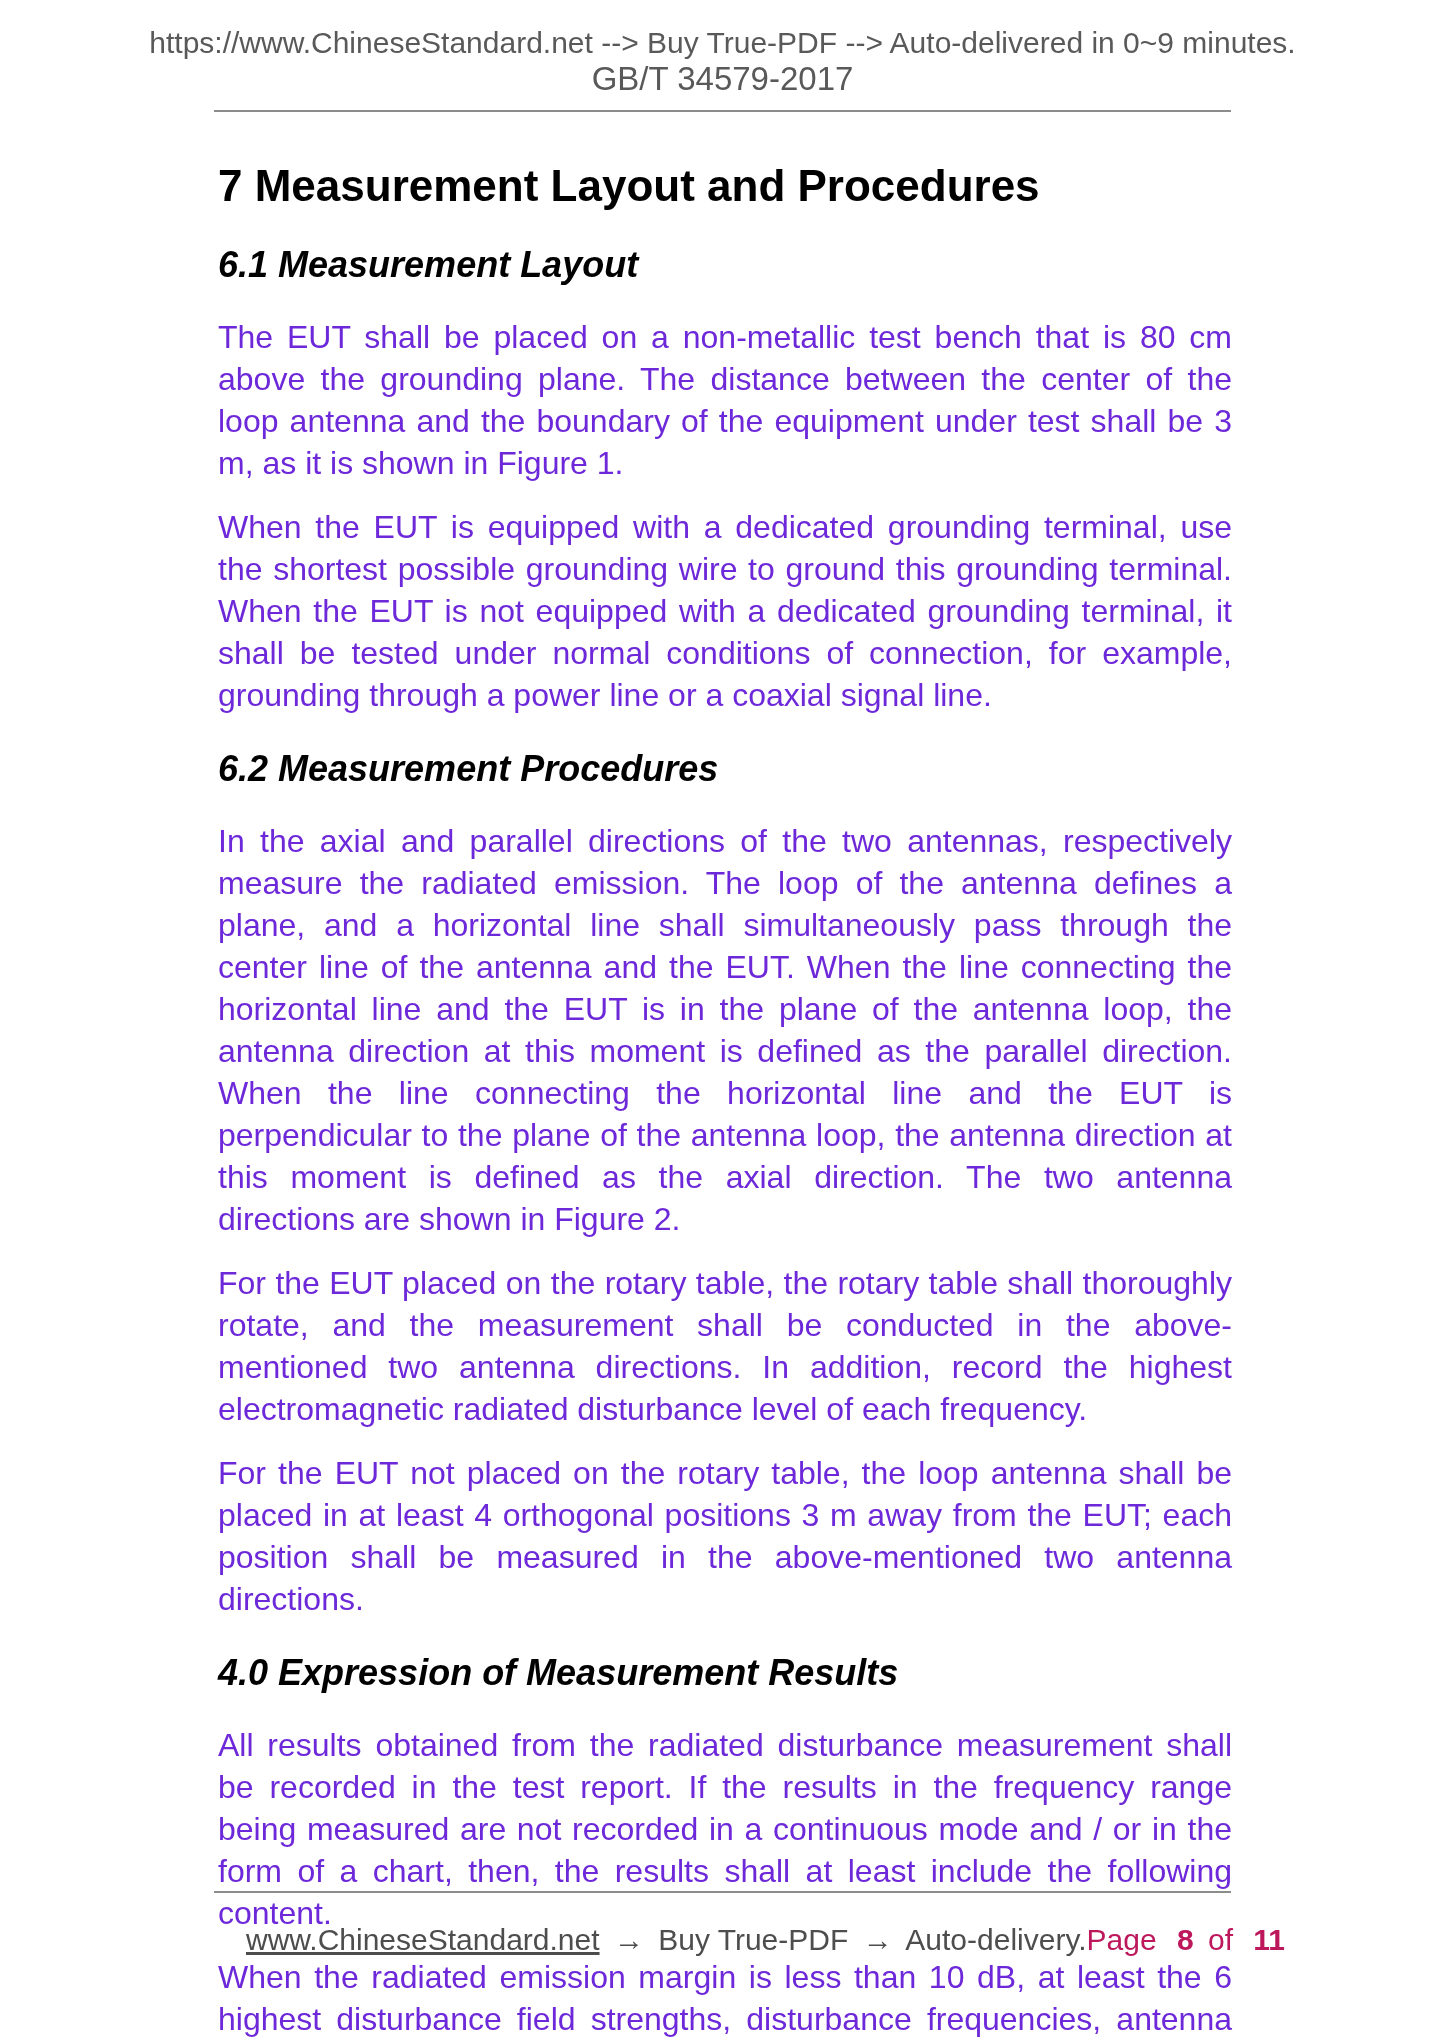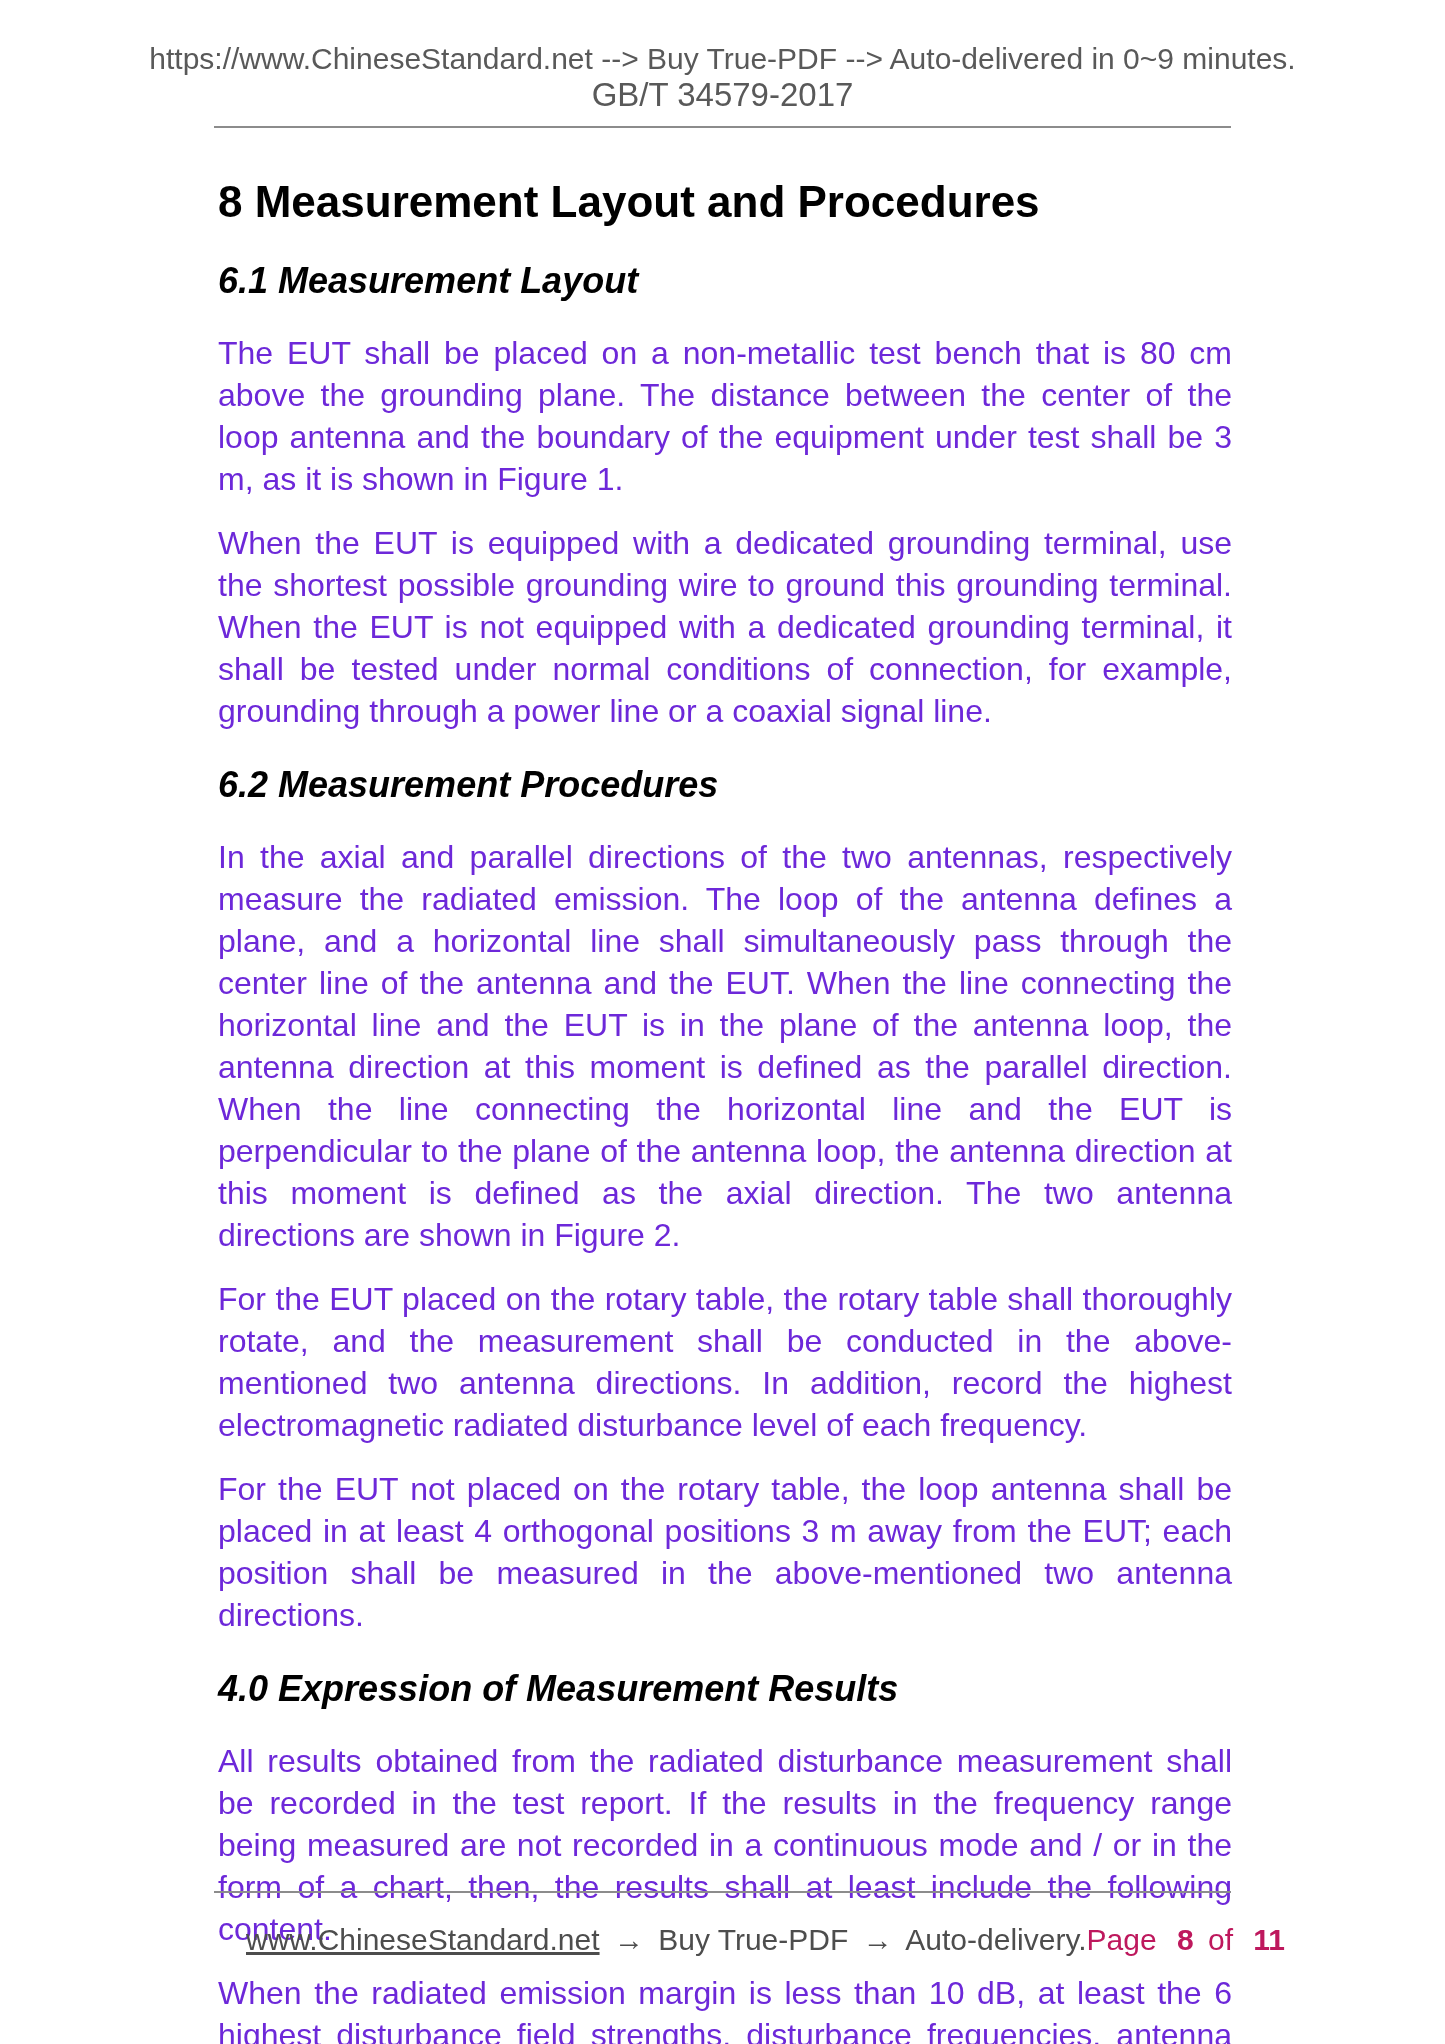--- a/index.html
+++ b/index.html
@@ -13,21 +13,21 @@
     position: relative;
     overflow: hidden;
   }
   .page {
     position: relative;
     width: 1445px;
     height: 2044px;
     background: #ffffff;
   }
   .pdf-header {
-    padding-top: 40px;
+    padding-top: 24px;
     text-align: center;
     color: #595959;
   }
   .pdf-header .url-line {
     font-size: 30px;
     line-height: 38px;
     white-space: nowrap;
   }
   .pdf-header .doc-code {
     font-size: 33px;
@@ -117,21 +117,21 @@
 
   <div class="pdf-header">
     <div class="url-line">https://www.ChineseStandard.net --&gt; Buy True-PDF --&gt; Auto-delivered in 0~9 minutes.</div>
     <div class="doc-code">GB/T 34579-2017</div>
   </div>
 
   <hr class="rule header-rule">
 
   <div class="content">
 
-    <h1 class="doc-title">8 Measurement Layout and Procedures</h1>
+    <h1 class="doc-title">7 Measurement Layout and Procedures</h1>
 
     <div>
       <h2 class="section-heading">6.1 Measurement Layout</h2>
       <p class="para">The EUT shall be placed on a non-metallic test bench that is 80 cm above the grounding plane. The distance between the center of the loop antenna and the boundary of the equipment under test shall be 3 m, as it is shown in Figure 1.</p>
       <p class="para">When the EUT is equipped with a dedicated grounding terminal, use the shortest possible grounding wire to ground this grounding terminal. When the EUT is not equipped with a dedicated grounding terminal, it shall be tested under normal conditions of connection, for example, grounding through a power line or a coaxial signal line.</p>
     </div>
 
     <div>
       <h2 class="section-heading">6.2 Measurement Procedures</h2>
       <p class="para">In the axial and parallel directions of the two antennas, respectively measure the radiated emission. The loop of the antenna defines a plane, and a horizontal line shall simultaneously pass through the center line of the antenna and the EUT. When the line connecting the horizontal line and the EUT is in the plane of the antenna loop, the antenna direction at this moment is defined as the parallel direction. When the line connecting the horizontal line and the EUT is perpendicular to the plane of the antenna loop, the antenna direction at this moment is defined as the axial direction. The two antenna directions are shown in Figure 2.</p>

